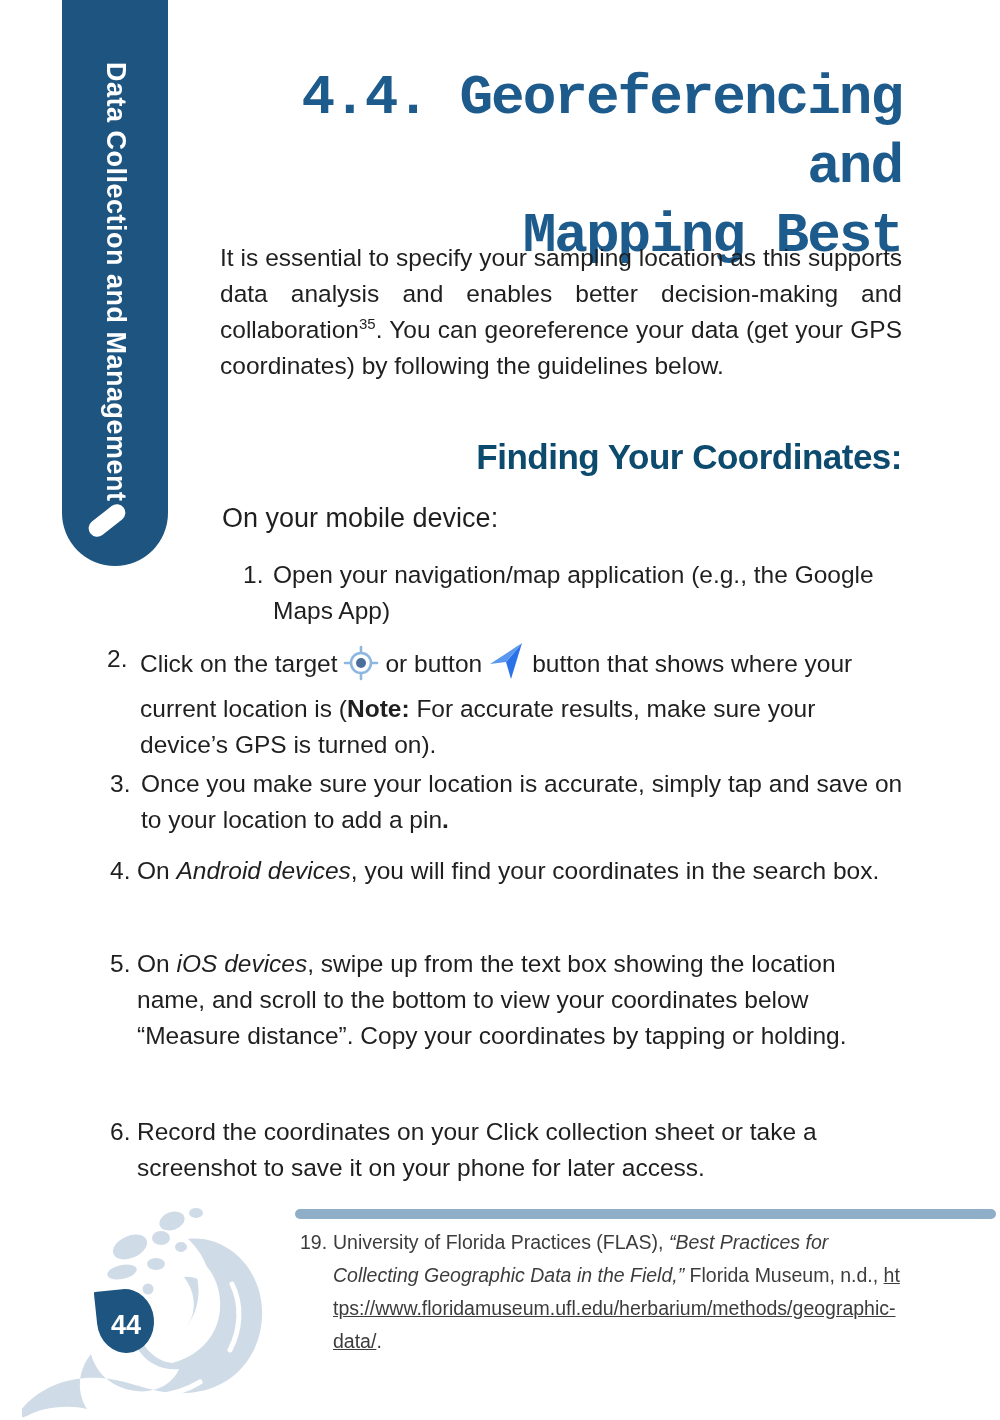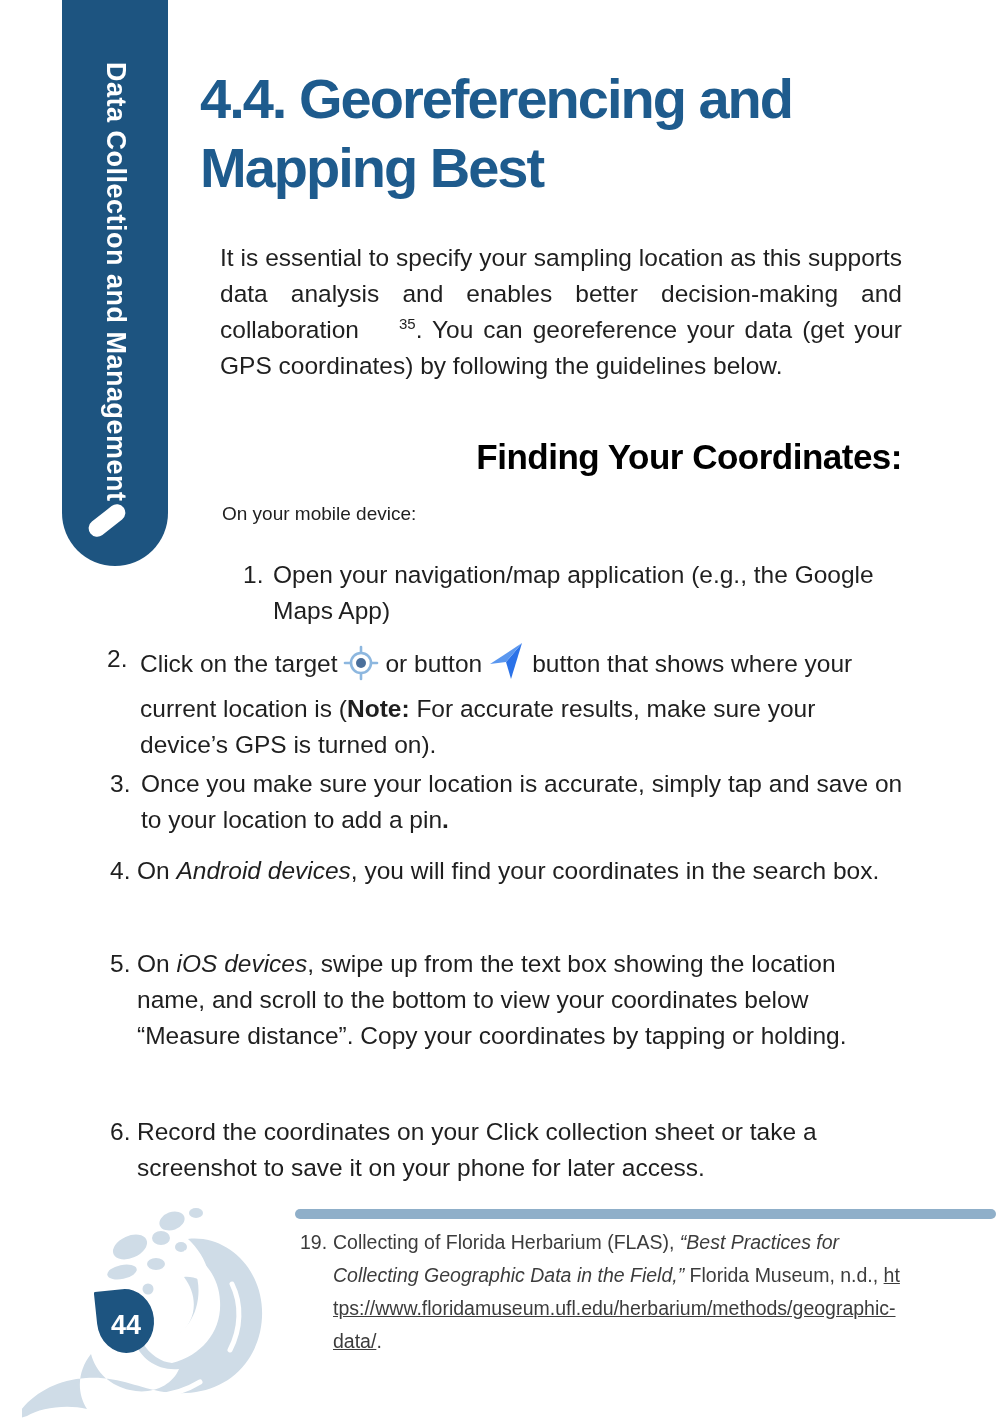--- a/index.html
+++ b/index.html
@@ -43,52 +43,53 @@
     background: #ffffff;
     border-radius: 10px;
     transform: rotate(-38deg);
   }
 
   
   .main-title {
     position: absolute;
     left: 200px; top: 64px;
     width: 702px;
-    text-align: left;
+    text-align: right;
     color: #1e5b8d;
     font-size: 56px;
     font-weight: 700;
     letter-spacing: -2px;
     line-height: 69px;
+    font-family: Liberation Mono, monospace;
   }
   .sub-heading {
     position: absolute;
     left: 220px; top: 437px;
     width: 682px;
     text-align: right;
-    color: #000000;
+    color: #0c4a6e;
     font-size: 35px;
     font-weight: 700;
     letter-spacing: -0.5px;
   }
 
   
   .intro {
     position: absolute;
     left: 220px; top: 240px;
     width: 682px;
     font-size: 24.5px;
     line-height: 36px;
     text-align: justify;
   }
-  .intro sup { font-size: 15px; line-height: 0; margin-left: 40px; }
+  .intro sup { font-size: 15px; line-height: 0; }
   .lead {
     position: absolute;
     left: 222px; top: 503px;
-    font-size: 19px;
+    font-size: 27px;
   }
   .step {
     position: absolute;
     font-size: 24.5px;
     line-height: 36px;
   }
   .step .num {
     position: absolute;
     left: 0; top: 0;
   }
@@ -211,21 +212,21 @@
     <span class="num">5.</span><span>On </span><span class="i">iOS devices</span><span>, swipe up from the text box showing the location name, and scroll to the bottom to view your coordinates below “Measure distance”. Copy your coordinates by tapping or holding.</span>
   </div>
 
   <div class="step step6">
     <span class="num">6.</span><span>Record the coordinates on your Click collection sheet or take a screenshot to save it on your phone for later access.</span>
   </div>
 
   <div class="separator"></div>
 
   <div class="footnote">
-    <span class="num">19.</span><span>Collecting of Florida Herbarium (FLAS), </span><span class="i">“Best Practices for Collecting Geographic Data in the Field,”</span><span> Florida Museum, n.d., </span><a href="#">https://www.floridamuseum.ufl.edu/herbarium/methods/geographic-data/</a><span>.</span>
+    <span class="num">19.</span><span>University of Florida Practices (FLAS), </span><span class="i">“Best Practices for Collecting Geographic Data in the Field,”</span><span> Florida Museum, n.d., </span><a href="#">https://www.floridamuseum.ufl.edu/herbarium/methods/geographic-data/</a><span>.</span>
   </div>
 
   <svg class="wave-svg" viewBox="0 0 312 228">
     <g fill="#cfdce7">
       <path d="M -8,228 C 6,204 32,188 64,186 C 96,184 116,196 142,200 C 178,205 208,194 226,168 C 243,143 245,108 230,82 C 217,58 191,44 166,47 C 180,60 189,78 188,96 C 182,89 172,84 162,85 C 172,98 175,115 168,129 C 158,149 133,157 112,148 C 118,167 136,179 157,177 C 150,194 129,203 108,198 C 89,194 74,181 69,162 C 56,178 54,200 65,217 C 44,212 18,216 5,224 Z"></path>
       <ellipse cx="108" cy="55" rx="18" ry="11" transform="rotate(-24 108 55)"></ellipse>
       <ellipse cx="139" cy="46" rx="9" ry="7"></ellipse>
       <ellipse cx="159" cy="55" rx="6" ry="5"></ellipse>
       <ellipse cx="100" cy="80" rx="15" ry="7" transform="rotate(-12 100 80)"></ellipse>
       <ellipse cx="134" cy="72" rx="9" ry="6"></ellipse>

